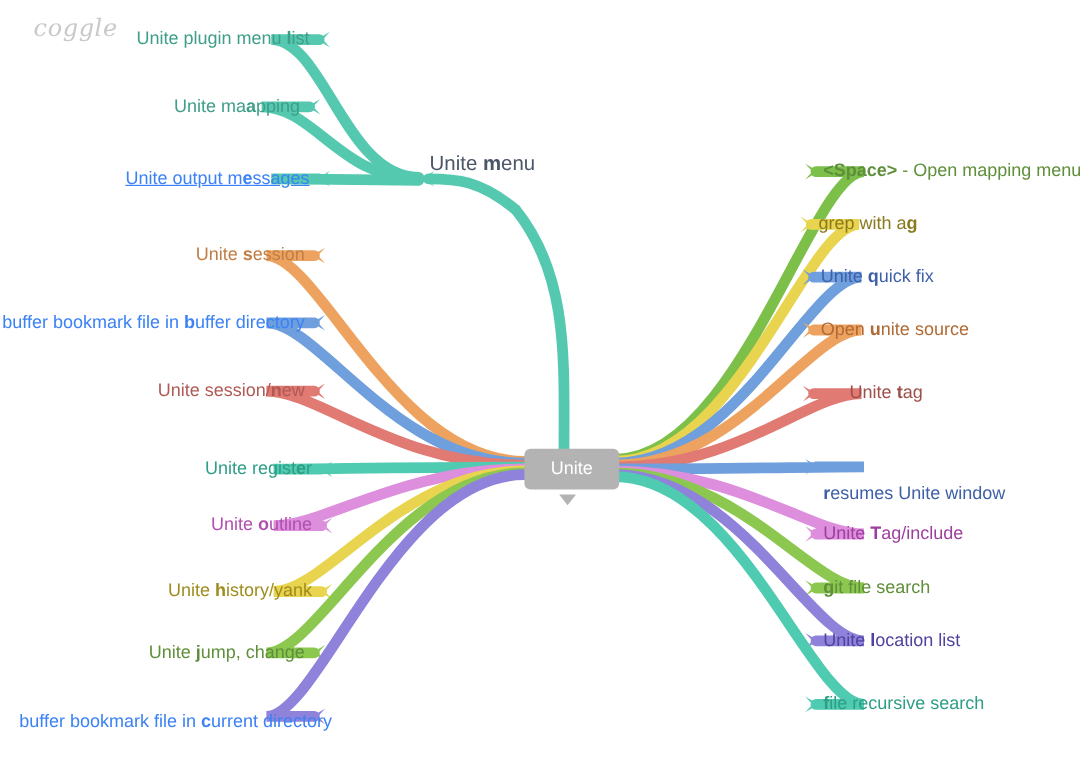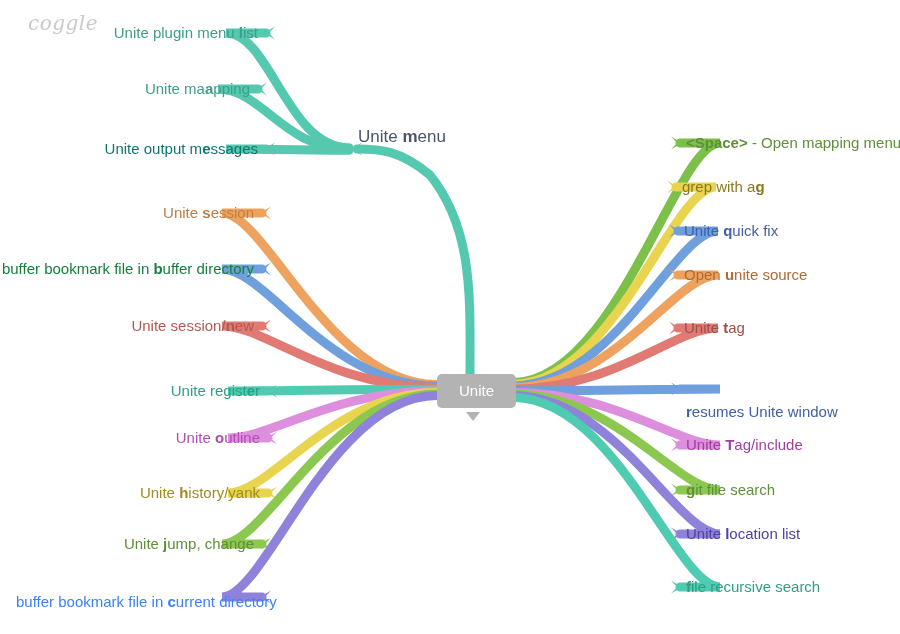--- a/index.html
+++ b/index.html
@@ -171,35 +171,35 @@
 
   <div class="brand">
     <div class="brand-logo">coggle</div>
   </div>
 
   <div id="labels">
       <div class="label right" style="color: rgb(95, 143, 58); top: 135px; left: 686px;"><span></span><b>&lt;Space&gt;</b><span> - Open mapping menu</span></div>
       <div class="label right" style="color: rgb(138, 122, 30); top: 179px; left: 682px;"><span>grep with a</span><b>g</b><span></span></div>
       <div class="label right" style="color: rgb(63, 95, 168); top: 223px; left: 684px;"><span>Unite </span><b>q</b><span>uick fix</span></div>
       <div class="label right" style="color: rgb(176, 106, 52); top: 267px; left: 684px;"><span>Open </span><b>u</b><span>nite source</span></div>
-      <div class="label right" style="color: rgb(158, 79, 74); top: 320px; left: 684px; text-align: center;"><span>Unite </span><b>t</b><span>ag</span></div>
+      <div class="label right" style="color: rgb(158, 79, 74); top: 320px; left: 708px; text-align: center;"><span>Unite </span><b>t</b><span>ag</span></div>
       <div class="label right" style="color: rgb(63, 95, 168); top: 404px; left: 686px;"><span></span><b>r</b><span>esumes Unite window</span></div>
       <div class="label right" style="color: rgb(158, 63, 158); top: 437px; left: 686px; text-align: right;"><span>Unite </span><b>T</b><span>ag/include</span></div>
       <div class="label right" style="color: rgb(95, 143, 58); top: 482px; left: 686px;"><span></span><b>g</b><span>it file search</span></div>
       <div class="label right" style="color: rgb(79, 67, 160); top: 526px; left: 686px;"><span>Unite </span><b>l</b><span>ocation list</span></div>
       <div class="label right" style="color: rgb(47, 158, 134); top: 579px; left: 686px;"><span></span><b>f</b><span>ile recursive search</span></div>
       <div class="label left" style="color: rgb(192, 126, 70); top: 205px; left: 0px; width: 254px;"><span>Unite </span><b>s</b><span>ession</span></div>
-      <div class="label left" style="color: #15803d; top: 261px; left: 0px; width: 254px;"><span>buffer bookmark file in </span><b>b</b><span>uffer directory</span></div>
+      <div class="label left" style="color: #3b82f6; top: 261px; left: 0px; width: 254px;"><span>buffer bookmark file in </span><b>b</b><span>uffer directory</span></div>
       <div class="label left" style="color: rgb(176, 90, 85); top: 318px; left: 0px; width: 254px;"><span>Unite session/</span><b>n</b><span>ew</span></div>
       <div class="label left" style="color: rgb(47, 158, 134); top: 383px; left: 0px; width: 260px;"><span>Unite regist</span><b>e</b><span>r</span></div>
       <div class="label left" style="color: rgb(176, 79, 176); top: 430px; left: 0px; width: 260px;"><span>Unite </span><b>o</b><span>utline</span></div>
       <div class="label left" style="color: rgb(160, 140, 30); top: 485px; left: 0px; width: 260px;"><span>Unite </span><b>h</b><span>istory/yank</span></div>
       <div class="label left" style="color: rgb(95, 143, 58); top: 536px; left: 0px; width: 254px;"><span>Unite </span><b>j</b><span>ump, change</span></div>
       <div class="label left" style="color: #3b82f6; top: 594px; left: 0px; width: 254px; margin-left: 16px;"><span>buffer bookmark file in </span><b>c</b><span>urrent directory</span></div>
       <div class="branch-node-label" style="color: rgb(74, 85, 104); left: 358px; top: 129px;"><span>Unite </span><b>m</b><span>enu</span></div>
       <div class="label left" style="color: rgb(63, 158, 137); top: 25px; left: 0px; width: 258px;"><span>Unite plugin menu </span><b>l</b><span>ist</span></div>
       <div class="label left" style="color: rgb(63, 158, 137); top: 81px; left: 0px; width: 250px;"><span>Unite ma</span><b>a</b><span>pping</span></div>
-      <div class="label left" style="color: #0f766e; top: 141px; left: 0px; width: 258px;"><span>Unite output m</span><b>e</b><span>ssages</span></div>
+      <div class="label left" style="color: #3b82f6; top: 141px; left: 0px; width: 258px; text-decoration: underline;"><span>Unite output m</span><b>e</b><span>ssages</span></div>
     </div>
 
   <div class="root-node" style="left: 437px; top: 374px; background: rgb(179, 179, 179); color: rgb(255, 255, 255);">Unite</div>
 
 </div>
 
 </body></html>

